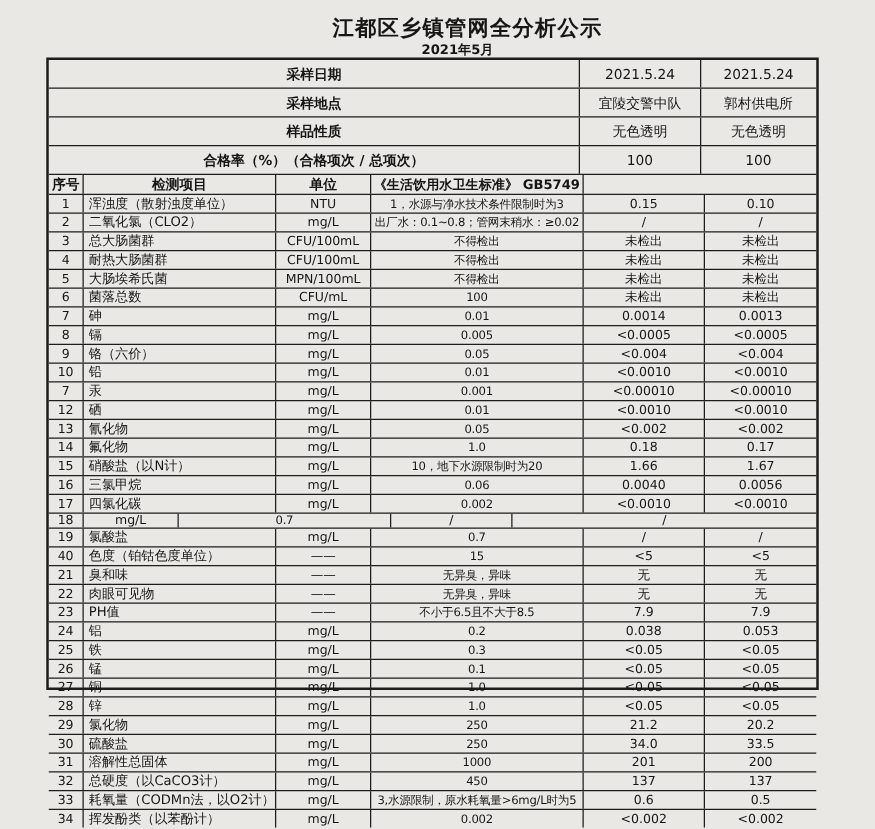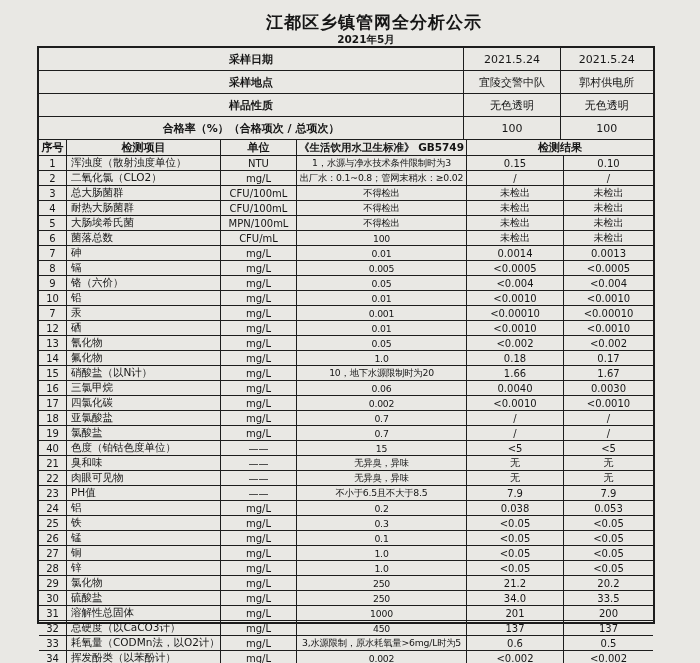--- a/index.html
+++ b/index.html
@@ -13,21 +13,21 @@
   }
   .page-title{
     position:absolute;top:11px;left:0;width:700px;
     text-align:center;font-size:17px;font-weight:bold;letter-spacing:1px;margin-left:24px;
   }
   .page-subtitle{
     position:absolute;top:33px;left:0;width:700px;
     text-align:center;font-size:10.5px;font-weight:bold;padding-left:16px;
   }
   .doc-table{
-    position:absolute;left:37px;top:46px;width:618px;height:578px;
+    position:absolute;left:37px;top:46px;width:618px;height:506px;
     border:2px solid #1d1d1d;
     display:flex;flex-direction:column;
     box-sizing:border-box;
   }
   
   .meta-row{display:flex;height:23px;box-sizing:border-box;border-bottom:1px solid #1d1d1d;}
   .meta-label{
     width:428px;box-sizing:border-box;border-right:1px solid #1d1d1d;
     display:flex;align-items:center;justify-content:center;
     font-size:11px;font-weight:bold;
@@ -88,21 +88,20 @@
         <div class="meta-label">合格率（%）（合格项次 / 总项次）</div>
         <div class="meta-val">100</div>
         <div class="meta-val">100</div>
       </div>
     </div>
   <div class="head-row">
     <div class="cell c-num">序号</div>
     <div class="cell c-item" style="justify-content:center;padding-left:0;">检测项目</div>
     <div class="cell c-unit">单位</div>
     <div class="cell c-std">《生活饮用水卫生标准》 GB5749</div>
-    <div class="cell c-r2">检测结果</div>
   </div>
   <div class="body-rows">
       <div class="row">
         <div class="cell c-num">1</div>
         <div class="cell c-item">浑浊度（散射浊度单位）</div>
         <div class="cell c-unit">NTU</div>
         <div class="cell c-std">1，水源与净水技术条件限制时为3</div>
         <div class="cell c-r1">0.15</div>
         <div class="cell c-r2">0.10</div>
       </div>
@@ -217,33 +216,32 @@
         <div class="cell c-std">10，地下水源限制时为20</div>
         <div class="cell c-r1">1.66</div>
         <div class="cell c-r2">1.67</div>
       </div>
       <div class="row">
         <div class="cell c-num">16</div>
         <div class="cell c-item">三氯甲烷</div>
         <div class="cell c-unit">mg/L</div>
         <div class="cell c-std">0.06</div>
         <div class="cell c-r1">0.0040</div>
-        <div class="cell c-r2">0.0030</div>
+        <div class="cell c-r2">0.0056</div>
       </div>
       <div class="row">
         <div class="cell c-num">17</div>
         <div class="cell c-item">四氯化碳</div>
         <div class="cell c-unit">mg/L</div>
         <div class="cell c-std">0.002</div>
         <div class="cell c-r1">&lt;0.0010</div>
         <div class="cell c-r2">&lt;0.0010</div>
       </div>
       <div class="row">
         <div class="cell c-num">18</div>
-        <div class="cell c-item">亚氯酸盐</div>
         <div class="cell c-unit">mg/L</div>
         <div class="cell c-std">0.7</div>
         <div class="cell c-r1">/</div>
         <div class="cell c-r2">/</div>
       </div>
       <div class="row">
         <div class="cell c-num">19</div>
         <div class="cell c-item">氯酸盐</div>
         <div class="cell c-unit">mg/L</div>
         <div class="cell c-std">0.7</div>

